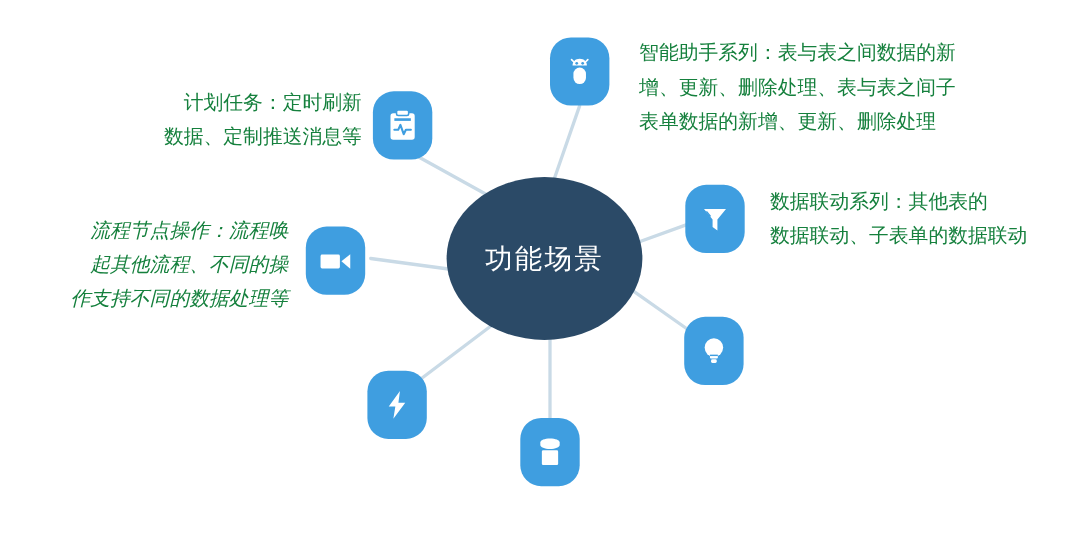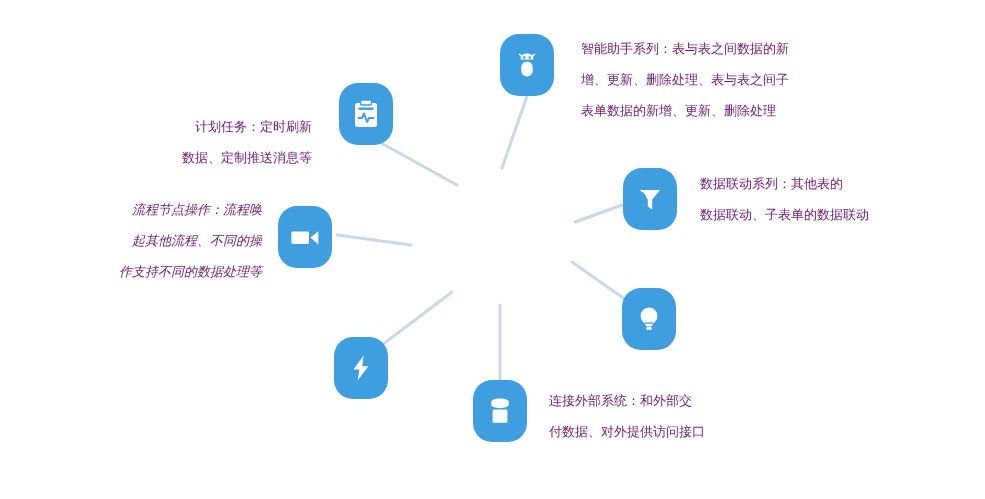--- a/index.html
+++ b/index.html
@@ -37,23 +37,23 @@
     width:54px; height:62px;
     background:#3f9ee0;
     border-radius:19px;
     display:flex; align-items:center; justify-content:center;
   }
   .node svg { display:block; }
 
   
   .txt {
     position:absolute; z-index:2;
-    font-size:13px;
+    font-size:18px;
     line-height:31px;
-    color:#701a75;
+    color:#15803d;
     white-space:pre-line;
   }
   .txt.r { text-align:right; }
   .txt.l { text-align:left; }
 </style>
 </head>
 <body>
 
 <div id="stage">
 
@@ -62,32 +62,35 @@
       <line x1="457" y1="185" x2="372" y2="138"></line>
       <line x1="502" y1="168" x2="527" y2="96"></line>
       <line x1="575" y1="222" x2="625" y2="204"></line>
       <line x1="572" y1="262" x2="626" y2="300"></line>
       <line x1="500" y1="305" x2="500" y2="382"></line>
       <line x1="452" y1="292" x2="378" y2="348"></line>
       <line x1="411" y1="245" x2="337" y2="235"></line>
     </g>
   </svg>
 
+  <div class="hub">
+    <span class="hub-label">功能场景</span>
+  </div>
 
   <div class="node" style="left:339px; top:83px;">
     <span>
       <svg width="28" height="30" viewBox="0 0 28 30">
         <rect x="3" y="4" width="22" height="24" rx="2.5" fill="#ffffff"></rect>
         <rect x="8.5" y="1" width="11" height="5" rx="1.6" fill="#ffffff" stroke="#3f9ee0" stroke-width="1.4"></rect>
         <rect x="6.5" y="8.5" width="15" height="2.4" fill="#3f9ee0"></rect>
         <path d="M6.5 19 L10 19 L12 14.5 L15 23 L17 19 L21.5 19" stroke="#3f9ee0" stroke-width="1.9" fill="none" stroke-linecap="round" stroke-linejoin="round"></path>
       </svg>
     </span>
   </div>
-  <div class="txt r" style="left:112px; top:78px; width:200px;margin-top:33px;">计划任务：定时刷新
+  <div class="txt r" style="left:129px; top:78px; width:200px;">计划任务：定时刷新
 数据、定制推送消息等</div>
 
   <div class="node" style="left:500px; top:34px;">
     <span>
       <svg width="30" height="30" viewBox="0 0 30 30">
         <path d="M8.5 9.5 C8.5 6 11 3.4 15 3.4 C19 3.4 21.5 6 21.5 9.5 Z" fill="#ffffff"></path>
         <circle cx="12.3" cy="7.6" r="1.25" fill="#3f9ee0"></circle>
         <circle cx="17.7" cy="7.6" r="1.25" fill="#3f9ee0"></circle>
         <path d="M7.6 4.2 L10 6.6" stroke="#ffffff" stroke-width="1.5" stroke-linecap="round"></path>
         <path d="M22.4 4.2 L20 6.6" stroke="#ffffff" stroke-width="1.5" stroke-linecap="round"></path>
@@ -123,22 +126,20 @@
 
   <div class="node" style="left:473px; top:380px;">
     <span>
       <svg width="26" height="30" viewBox="0 0 26 30">
         <path d="M4.2 6.2 C4.2 4.1 8.1 2.6 13 2.6 C17.9 2.6 21.8 4.1 21.8 6.2
                  L21.8 8.6 C21.8 10.7 17.9 12.2 13 12.2 C8.1 12.2 4.2 10.7 4.2 8.6 Z" fill="#ffffff"></path>
         <rect x="5.6" y="13.4" width="14.8" height="13.4" rx="1.2" fill="#ffffff"></rect>
       </svg>
     </span>
   </div>
-  <div class="txt l" style="left:549px; top:385px; width:250px;">连接外部系统：和外部交
-付数据、对外提供访问接口</div>
 
   <div class="node" style="left:334px; top:337px;">
     <span>
       <svg width="26" height="30" viewBox="0 0 26 30">
         <path d="M15.6 2.4 L5.4 16.6 L11.4 16.6 L9.6 27.6 L20.4 13.2 L14.2 13.2 Z" fill="#ffffff"></path>
       </svg>
     </span>
   </div>
 
   <div class="node" style="left:278px; top:206px;">

